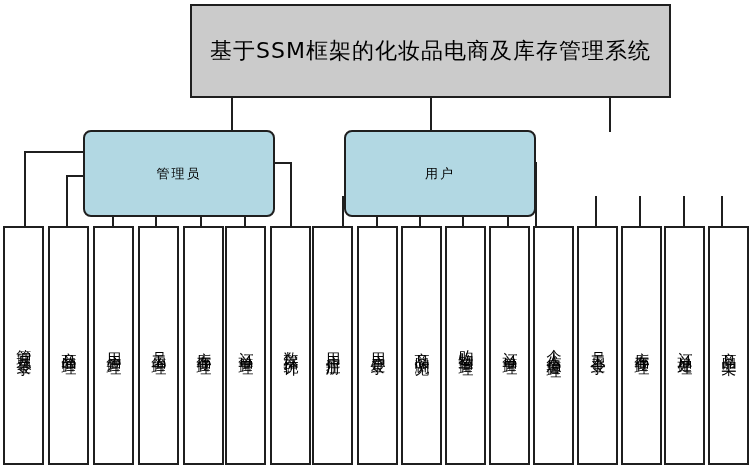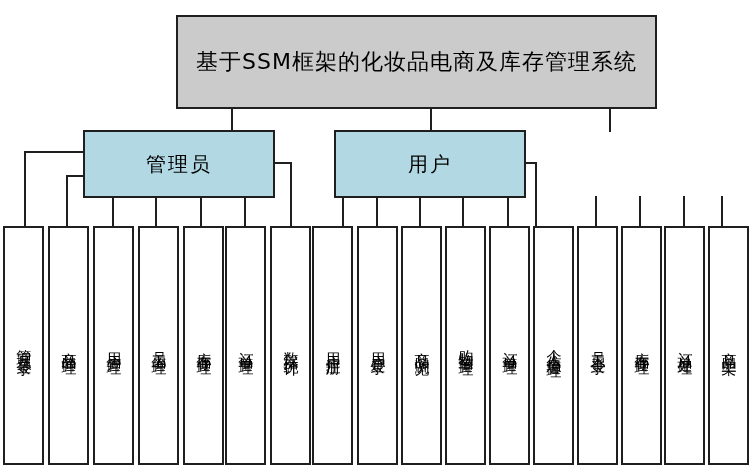--- a/index.html
+++ b/index.html
@@ -20,34 +20,34 @@
   .box{
     position:absolute;
     box-sizing:border-box;
     border:2px solid var(--line);
     display:flex;
     align-items:center;
     justify-content:center;
     text-align:center;
   }
   .title-box{
-    left:176px;top:4px;width:481px;height:94px;
+    left:190px;top:4px;width:481px;height:94px;
     background:var(--title-bg);
     font-size:22px;
     letter-spacing:1px;
-    margin-top:11px;
   }
   .group-box{
-    top:130px;width:192px;height:68px;
+    top:130px;width:192px;height:87px;
     background:var(--group-bg);
-    font-size:20px;
+    font-size:13px;
     letter-spacing:2px;
+    border-radius:8px;
   }
   .g0{left:83px;}
-  .g1{left:334px;}
+  .g1{left:344px;}
   .g2{left:545px;}
   .leaf{
     top:226px;width:41px;height:239px;
     background:var(--leaf-bg);
   }
   .vtext{
     writing-mode:vertical-rl;
     text-orientation:upright;
     font-size:15px;
     line-height:1;

